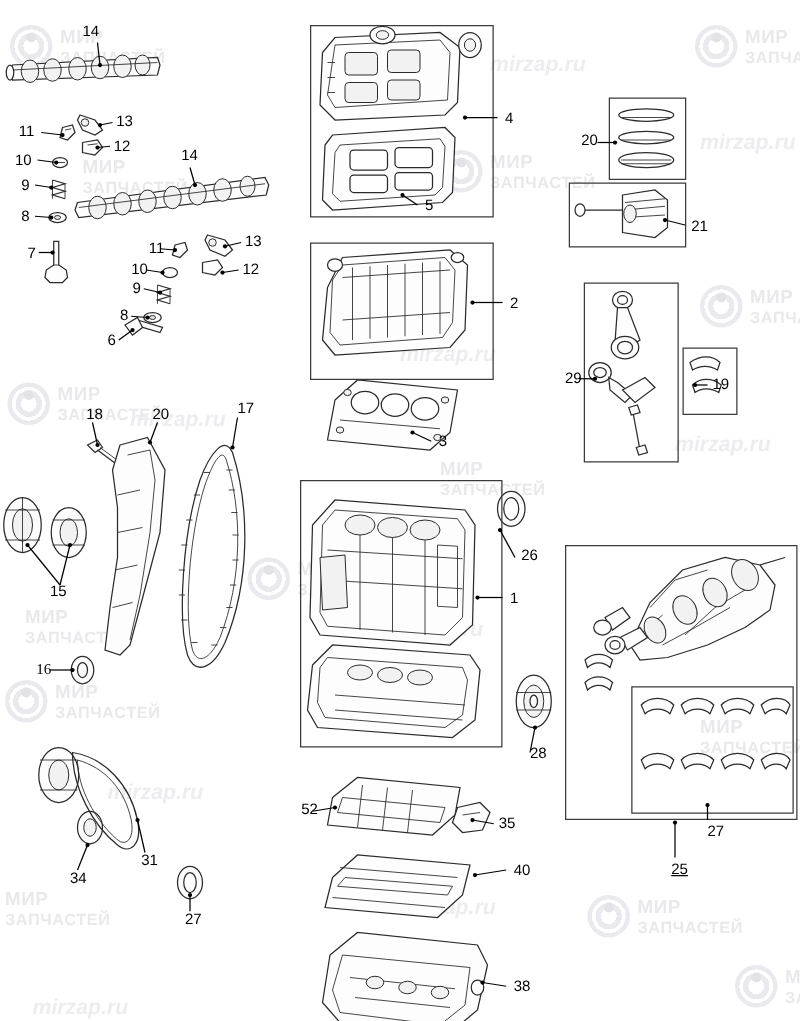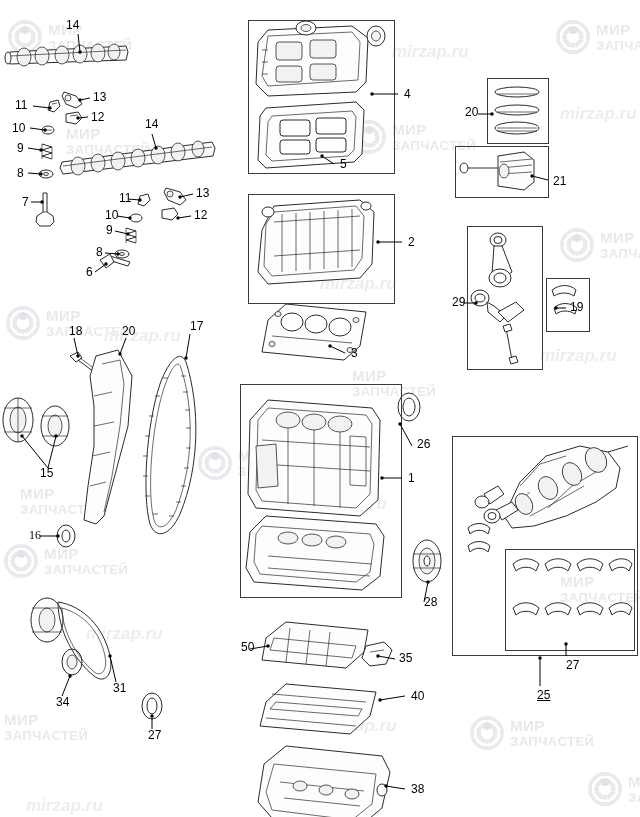--- a/index.html
+++ b/index.html
@@ -572,18 +572,18 @@
       <div class="lbl" style="left: 452px; top: 279px;">29</div>
       <div class="lbl" style="left: 570px; top: 284px;">19</div>
       <div class="lbl" style="left: 566px; top: 642px;">27</div>
       <div class="lbl" style="left: 537px; top: 672px; text-decoration: underline;">25</div>
       <div class="lbl" style="left: 417px; top: 421px;">26</div>
       <div class="lbl" style="left: 148px; top: 712px;">27</div>
       <div class="lbl" style="left: 424px; top: 579px;">28</div>
       <div class="lbl" style="left: 411px; top: 766px;">38</div>
       <div class="lbl" style="left: 411px; top: 673px;">40</div>
       <div class="lbl" style="left: 113px; top: 665px;">31</div>
-      <div class="lbl" style="left: 241px; top: 624px;">50</div>
+      <div class="lbl" style="left: 241px; top: 624px;">52</div>
       <div class="lbl" style="left: 56px; top: 679px;">34</div>
       <div class="lbl" style="left: 399px; top: 635px;">35</div>
     </div>
 
 </div>
 
 </body></html>

